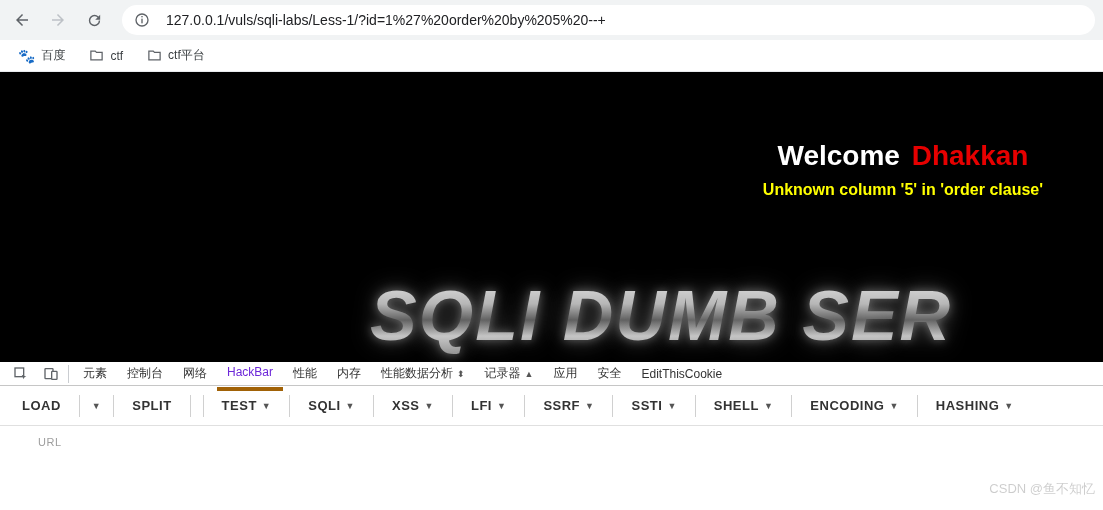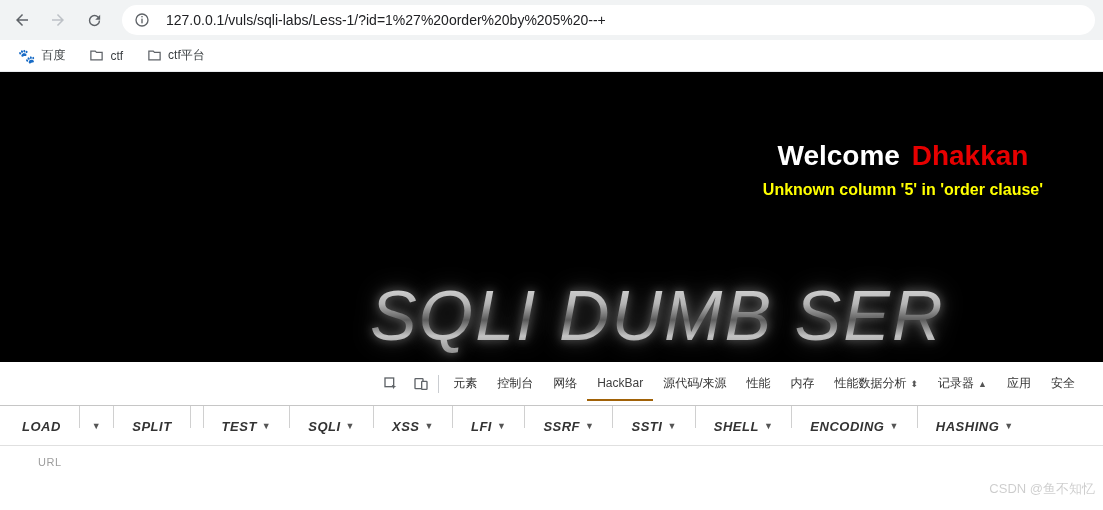--- a/index.html
+++ b/index.html
@@ -19,36 +19,36 @@
     .bookmark .folder-icon { color: #5f6368; }
     .paw-icon { color: #4285f4; font-size: 14px; font-weight: bold; }
     
     
     .page { background: #000; height: 290px; position: relative; overflow: hidden; color: #fff; }
     .welcome-block { position: absolute; top: 68px; right: 60px; text-align: center; }
     .welcome-line { font-size: 28px; font-weight: bold; }
     .welcome-white { color: #fff; }
     .welcome-red { color: #e60000; margin-left: 4px; }
     .error-line { color: #ffff00; font-size: 16px; margin-top: 9px; font-weight: bold; }
-    .big-title { position: absolute; bottom: 6px; left: 370px; font-size: 70px; font-weight: 400; font-family: "Arial Black", Arial, sans-serif; font-style: italic; letter-spacing: 2px; white-space: nowrap;
+    .big-title { position: absolute; bottom: 6px; left: 370px; font-size: 70px; font-weight: 700; font-family: "Arial Black", Arial, sans-serif; font-style: italic; letter-spacing: 2px; white-space: nowrap;
       background: linear-gradient(180deg, #e8e8e8 0%, #b0b0b0 35%, #505050 55%, #c0c0c0 75%, #888 100%);
       -webkit-background-clip: text; background-clip: text; -webkit-text-fill-color: transparent;
       text-shadow: 0 0 24px rgba(255,255,255,0.26);
       filter: drop-shadow(0 0 5px rgba(255,255,255,0.35));
     }
     
     
-    .devtools-tabs { height: 44px; display: flex; align-items: center; padding: 0 18px; border-bottom: 1px solid #c6c6c6; gap: 0; font-size: 12px; color: #333; justify-content: flex-end; }
+    .devtools-tabs { height: 24px; display: flex; align-items: center; padding: 0 6px; border-bottom: 1px solid #c6c6c6; gap: 0; font-size: 12px; color: #333; }
     .dt-icon { padding: 0 7px; color: #5f6368; height: 34px; display: flex; align-items: center; cursor: pointer; }
     .dt-sep { width: 1px; height: 18px; background: #cacdd1; margin: 0 4px 0 2px; }
     .dt-tab { padding: 0 10px; height: 34px; display: flex; align-items: center; cursor: pointer; gap: 4px; }
-    .dt-tab.active { color: #404040; border-bottom: 2px solid #a16207; }
-    
-    
-    .hackbar-actions { height: 40px; display: flex; padding: 0 10px; border-bottom: 1px solid #e0e0e0; font-size: 13px; font-weight: 600; color: #333; letter-spacing: 0.5px; font-style: italic; }
+    .dt-tab.active { color: #6d28d9; border-bottom: 4px solid #a16207; }
+    
+    
+    .hackbar-actions { height: 40px; display: flex; align-items: center; padding: 0 10px; border-bottom: 1px solid #e0e0e0; font-size: 13px; font-weight: 600; color: #333; letter-spacing: 0.5px; }
     .hb-btn { padding: 0 12px; height: 40px; display: flex; align-items: center; cursor: pointer; gap: 5px; }
     .hb-sep { width: 1px; height: 22px; background: #d0d0d0; margin: 0 6px; }
     .caret { font-size: 9px; color: #555; }
     
     
     .url-section { padding: 10px 14px 0; }
     .url-label { font-size: 11px; color: #9e9e9e; letter-spacing: 0.5px; margin-bottom: 3px; margin-left: 24px; }
     .url-value { font-family: "Courier New", monospace; font-size: 14px; color: #333; letter-spacing: 0.5px; }
     
     .watermark { position: absolute; right: 8px; bottom: 12px; color: rgba(0,0,0,0.2); font-size: 13px; }
@@ -140,42 +140,42 @@
   <div class="dt-tab">
       <span>控制台</span>
     </div>
   <div class="dt-tab">
       <span>网络</span>
     </div>
   <div class="dt-tab active">
       <span>HackBar</span>
     </div>
   <div class="dt-tab">
-      <span>源代码/来源</span>
-    </div>
-  <div class="dt-tab">
       <span>性能</span>
     </div>
   <div class="dt-tab">
       <span>内存</span>
     </div>
   <div class="dt-tab">
       <span>性能数据分析</span>
       <span class="caret">⬍</span>
     </div>
   <div class="dt-tab">
       <span>记录器</span>
       <span class="caret">▲</span>
     </div>
   <div class="dt-tab">
       <span>应用</span>
     </div>
   <div class="dt-tab">
       <span>安全</span>
     </div>
+  <div class="dt-tab">
+      <span>EditThisCookie</span>
+    </div>
 </div>
 
 <div class="hackbar-actions">
   <div class="hb-btn">
       <span>LOAD</span>
     </div>
   <div class="hb-sep"></div>
   <div class="hb-btn" style="padding:0 6px">
       <span class="caret">▼</span>
     </div>

